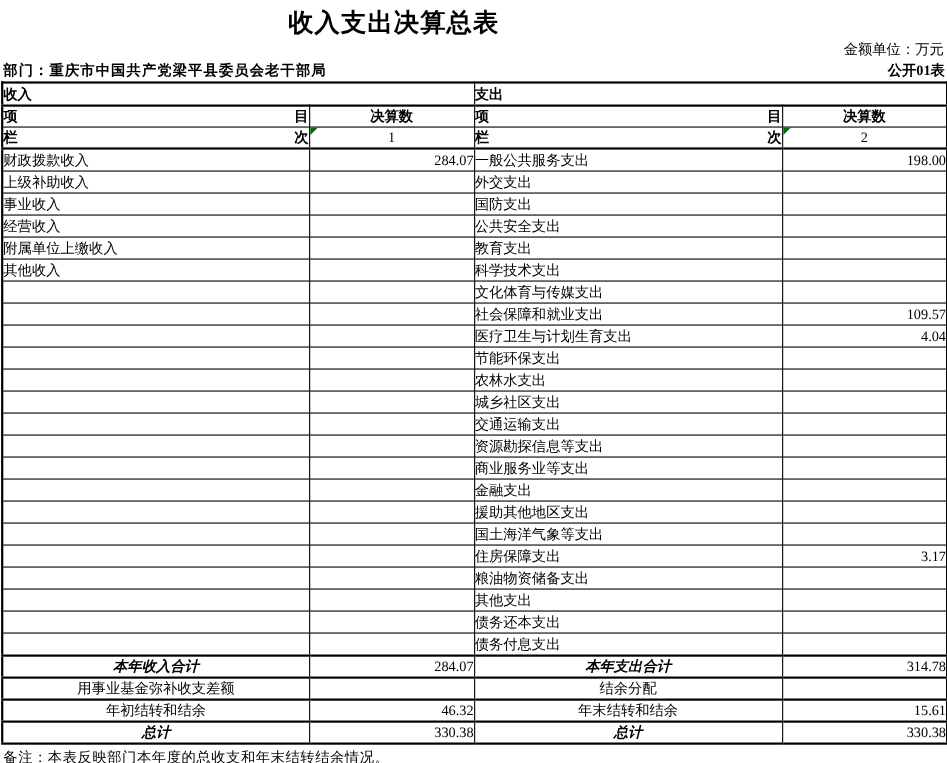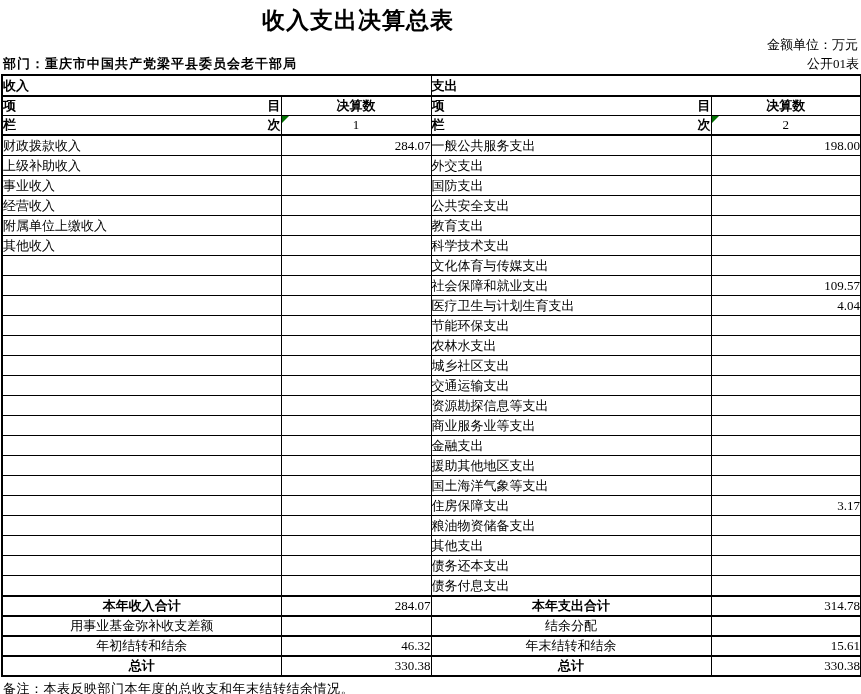--- a/index.html
+++ b/index.html
@@ -16,21 +16,21 @@
   }
   .unit-line {
     text-align:right; font-size:13px; font-weight:normal;
     padding:1px 3px 0 0; height:16px; line-height:16px;
   }
   .dept-line {
     display:flex; justify-content:space-between; align-items:flex-end;
     font-size:13px; height:19px; line-height:17px; padding:0 2px 2px 3px;
   }
   .dept-line .dept { font-weight:bold; letter-spacing:1px; }
-  .dept-line .code { font-weight:normal; }
+  .dept-line .code { font-weight:bold; }
 
   table.main {
     border-collapse:collapse; table-layout:fixed;
     width:859px; margin-left:1px;
   }
   table.main td {
     border:1px solid #000;
     height:19px; font-size:13px; padding:0;
     overflow:hidden; white-space:nowrap; position:relative;
   }
@@ -40,21 +40,21 @@
   .bold-head { font-weight:bold; }
   .dist {
     text-align:justify; text-align-last:justify;
     padding:0 70px 0 70px; font-weight:bold;margin-left:17px;
   }
   td.item { text-align:left; padding-left:3px; }
   td.val  { text-align:right; padding-right:4px; }
   td.c3   { border-left-width:2px; }
   tr.sum td { border-top-width:2px; height:18px; }
   tr.sum td.lbl { text-align:center; }
-  tr.sum-bold td.lbl { font-weight:bold; }
+  tr.sum-bold td.lbl { font-weight:bold;font-style:italic; }
   tr.last td { border-bottom-width:2px; }
   table.main { border:2px solid #000; }
 
   .tri {
     position:absolute; top:0; left:0; width:0; height:0;
     border-top:7px solid #007000; border-right:7px solid transparent;
   }
   .footnote {
     font-size:13px; padding:3px 0 0 3px; letter-spacing:0.5px;
   }

